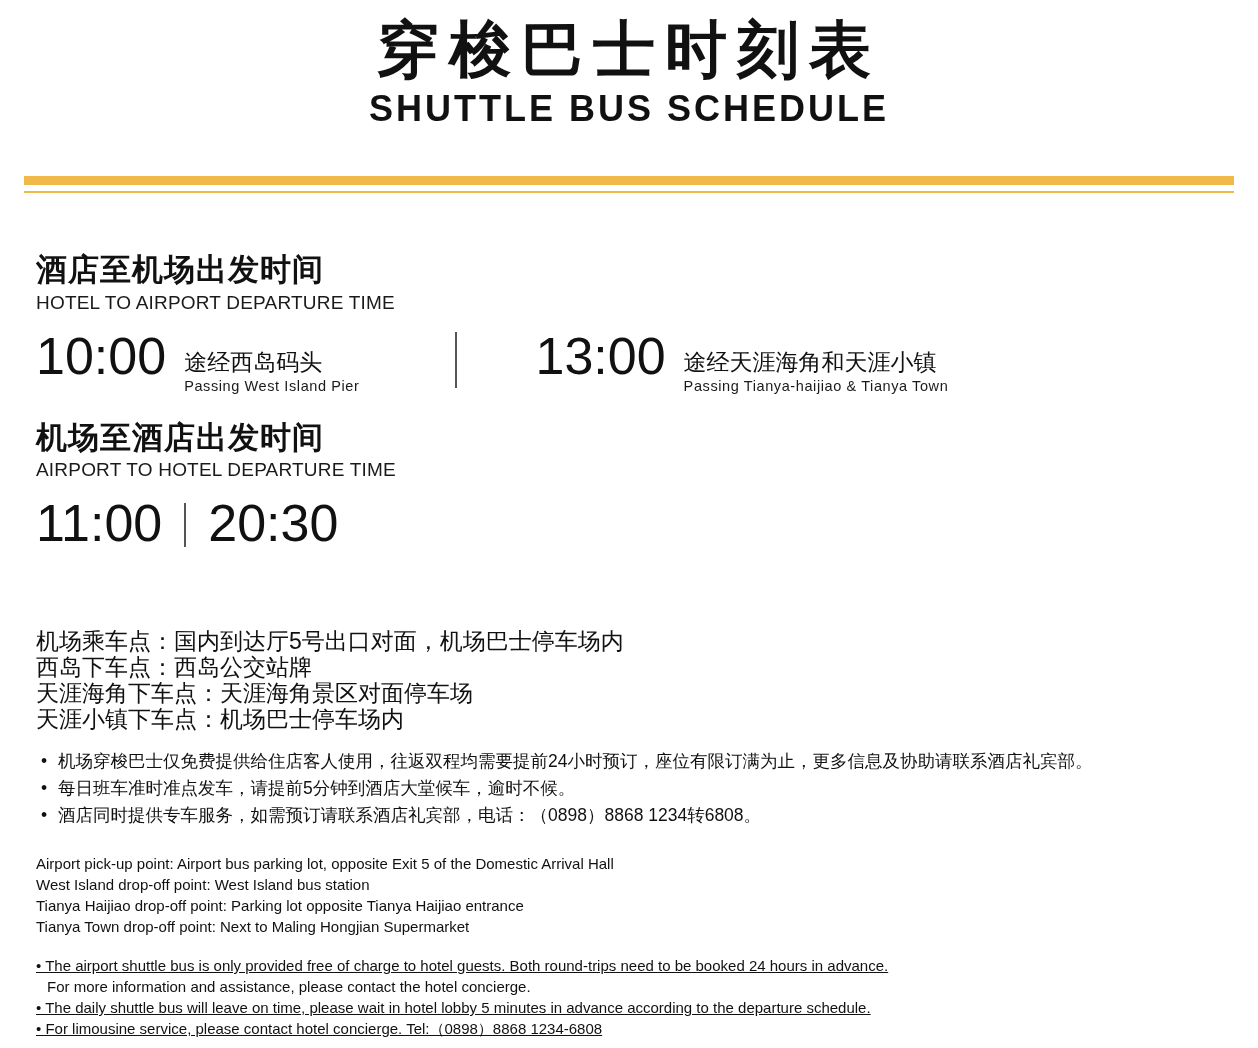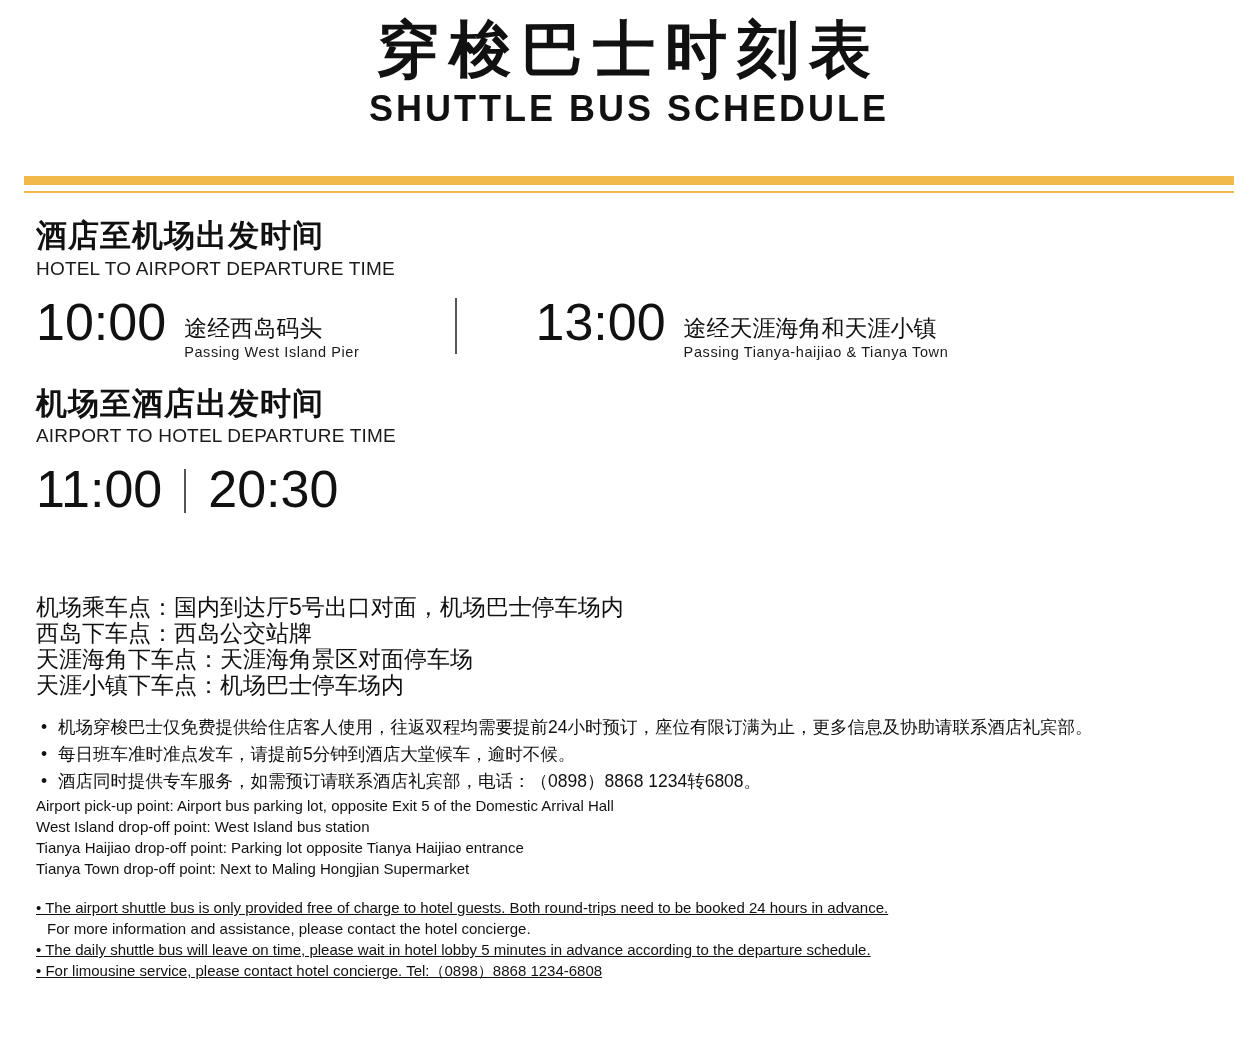--- a/index.html
+++ b/index.html
@@ -58,21 +58,21 @@
     height: 2px;
     background: #f0b94a;
     width: 1210px;
   }
 
   
   .section {
     margin: 0 36px;
   }
   .sec-hotel-airport {
-    margin-top: 24px;
+    margin-top: 58px;
   }
   .sec-airport-hotel {
     margin-top: 20px;
   }
   .sec-head-cn {
     font-size: 31px;
     font-weight: bold;
     letter-spacing: 1px;
     line-height: 1.25;
     color: #111111;
@@ -162,20 +162,21 @@
     flex: 0 0 22px;
     text-align: left;
     padding-left: 5px;
     box-sizing: border-box;
   }
   .bullet-cn-text {
     flex: 1;
   }
 
   .en-block {
+    margin-top: 24px;
   }
   .en-line {
     font-size: 15px;
     line-height: 21px;
     color: #111111;
   }
   .en-bullets {
     margin-top: 18px;
   }
   .en-bullet {

